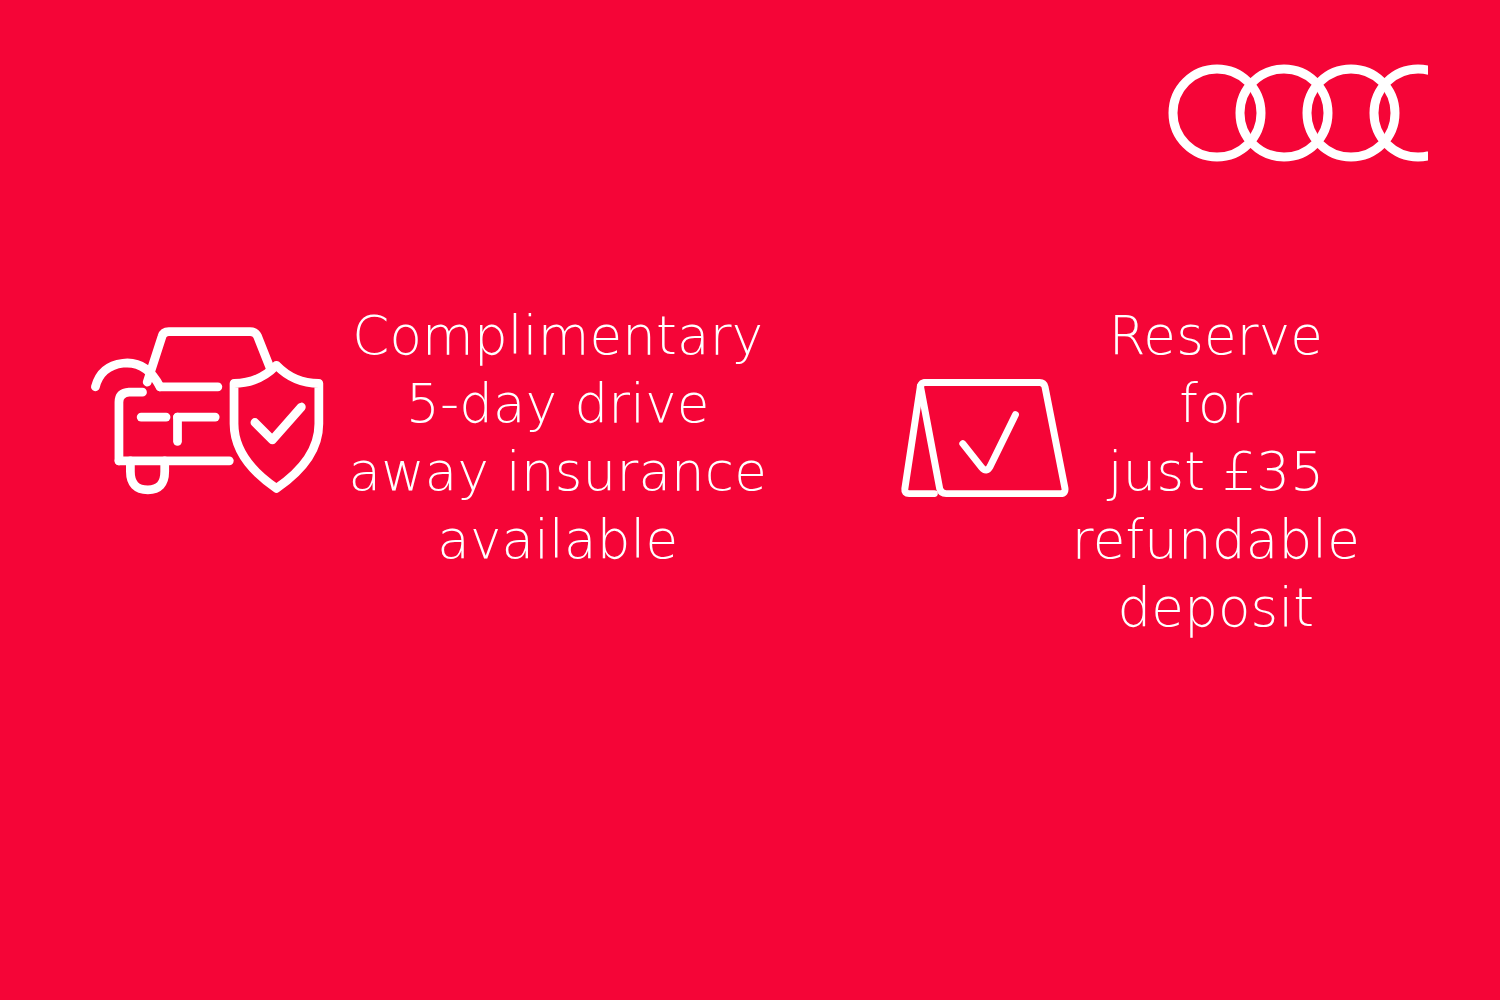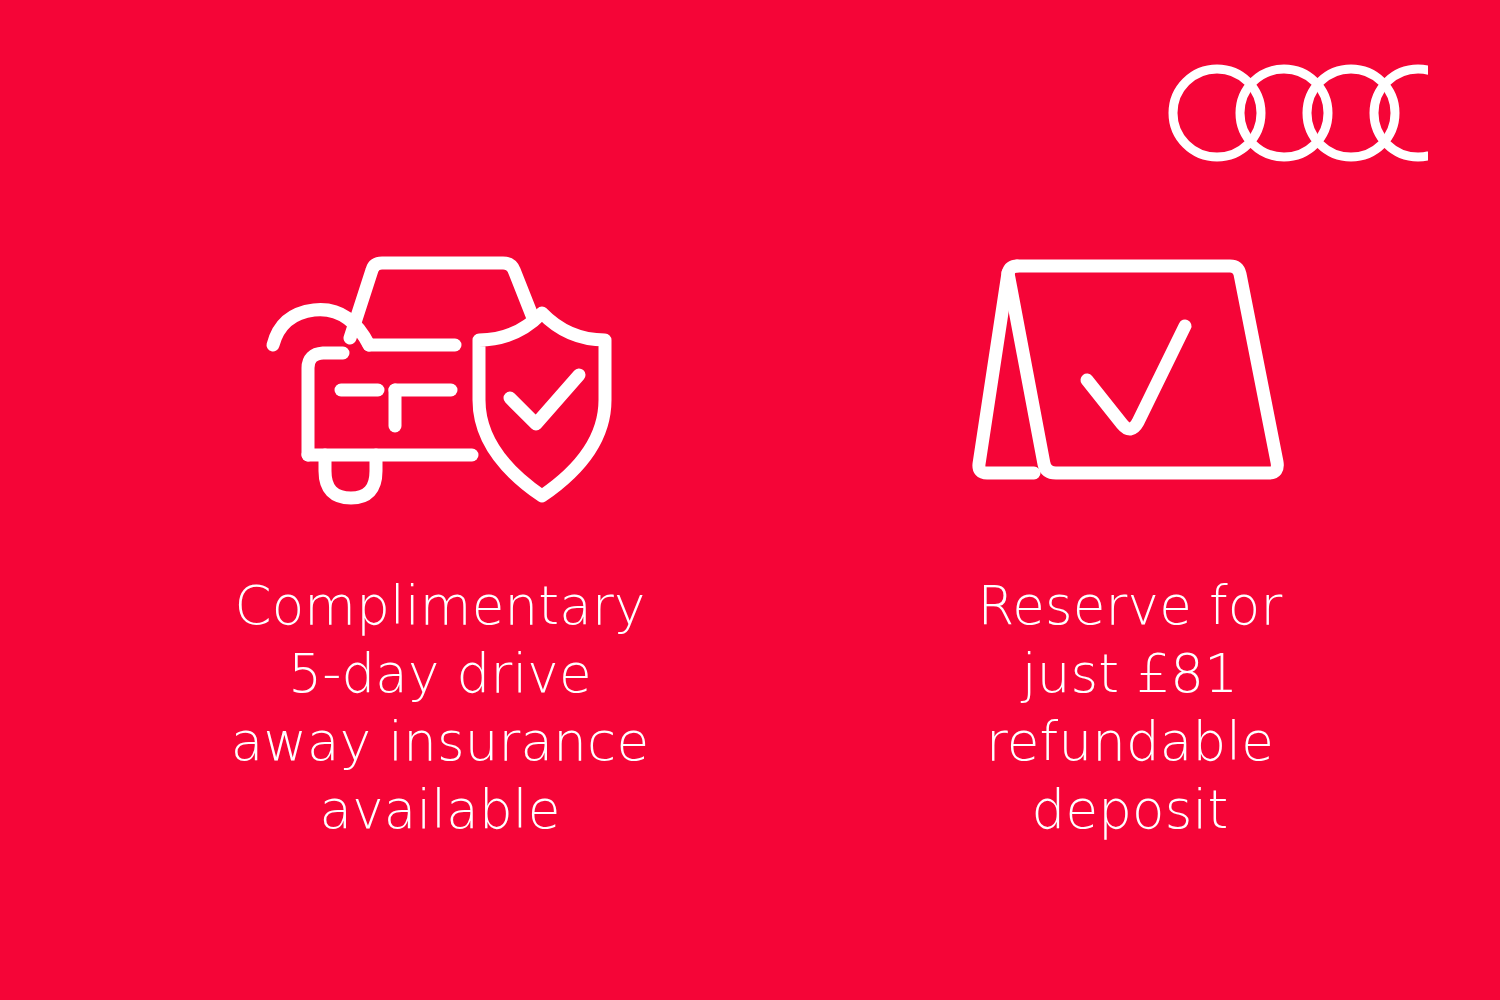--- a/index.html
+++ b/index.html
@@ -29,21 +29,21 @@
     width: 260px;
     height: 98px;
   }
   #brand-logo svg { display: block; width: 100%; height: 100%; }
 
   
   .feature {
     position: absolute;
     top: 240px;
     display: flex;
-    flex-direction: column;
+    flex-direction: row;
     align-items: center;
   }
   #feature-insurance { left: 90px;  width: 700px; }
   #feature-deposit   { left: 900px; width: 460px; }
 
   .feature-icon {
     height: 270px;
     display: flex;
     align-items: center;
     justify-content: center;
@@ -124,18 +124,18 @@
 
         <path d="M47 26 Q40 26 38 33 L9 224 Q8 233 17 233 L64 233"></path>
 
         <path d="M47 26 L260 26 Q268 26 270 34 L307 222 Q309 233 299 233 L86 233
                  Q76 233 74 224 L38 33"></path>
 
         <path d="M117 140 L152 184 Q161 195 168 182 L215 86"></path>
       </svg>
     </div>
     <div id="caption-deposit" class="feature-caption">Reserve for
-just £81
+just £35
 refundable
 deposit</div>
   </div>
 
 </div>
 
 </body></html>

